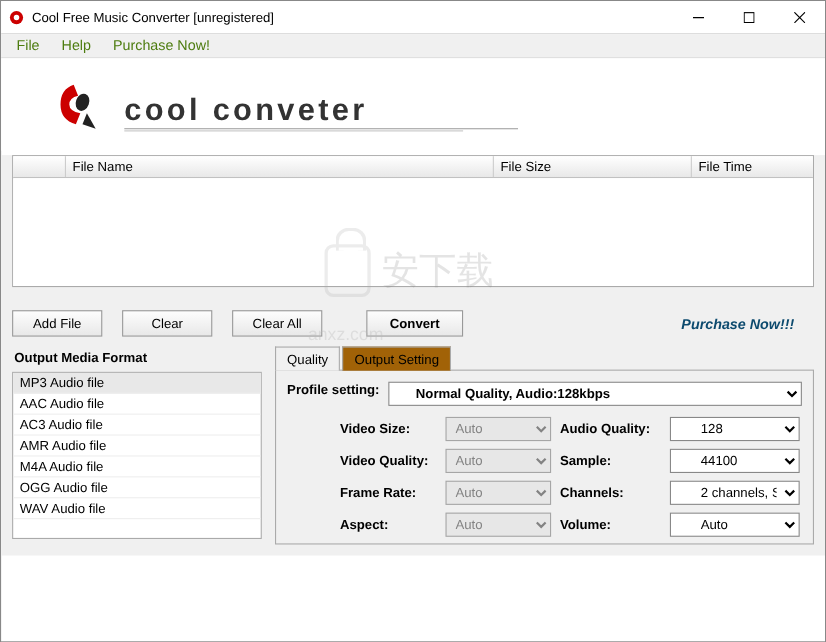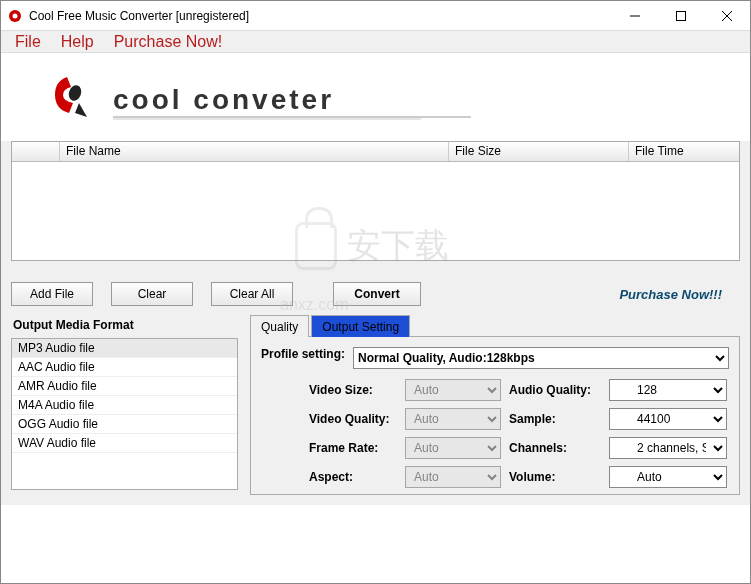--- a/index.html
+++ b/index.html
@@ -4,21 +4,21 @@
 <style>
 * { box-sizing: border-box; margin: 0; padding: 0; }
 body { font-family: "Segoe UI", Tahoma, sans-serif; font-size: 12px; background: #fff; width: 751px; height: 584px; overflow: hidden; border: 1px solid #888; }
 .titlebar { display: flex; align-items: center; height: 30px; background: #fff; border-bottom: 1px solid #ddd; padding-left: 6px; }
 .titlebar-icon { width: 16px; height: 16px; margin-right: 6px; }
 .titlebar-text { flex: 1; font-size: 12px; color: #000; }
 .titlebar-controls { display: flex; }
 .titlebar-btn { width: 46px; height: 30px; display: flex; align-items: center; justify-content: center; font-size: 13px; color: #000; cursor: default; }
 
 .menubar { display: flex; height: 22px; padding-left: 4px; background: #f0f0f0; border-bottom: 1px solid #ddd; }
-.menu-item { padding: 2px 10px; font-size: 16px; color: #b91c1c; cursor: default; }
+.menu-item { padding: 2px 10px; font-size: 13px; color: #4d7c0f; cursor: default; }
 
 .logo-area { padding: 18px 30px 14px 40px; background: #fff; }
 .logo-svg { display: block; }
 
 .content { background: #f0f0f0; padding: 0 10px; }
 
 .file-table { border: 1px solid #aaa; background: #fff; margin-top: 4px; }
 .file-table-header { display: flex; background: linear-gradient(#fff, #e8e8e8); border-bottom: 1px solid #bbb; height: 20px; }
 .file-col { border-right: 1px solid #ccc; padding: 2px 6px; font-size: 12px; }
 .file-col.idx { width: 48px; }
@@ -34,27 +34,27 @@
 
 .lower-area { display: flex; gap: 12px; padding-bottom: 10px; }
 .left-panel { width: 256px; }
 .panel-title { font-weight: bold; font-size: 12px; padding: 4px 2px 6px 2px; }
 .format-list { border: 1px solid #aaa; background: #fff; height: 152px; }
 .format-item { padding: 2px 6px; font-size: 12px; border-bottom: 1px solid #eee; cursor: default; }
 .format-item.selected { background: #e8e8e8; }
 
 .right-panel { flex: 1; }
 .tabs { display: flex; }
-.tab { padding: 4px 10px 3px 10px; border: 1px solid #aaa; border-bottom: none; background: #1d4ed8; font-size: 12px; margin-right: 2px; cursor: default; position: relative; top: 1px; }
+.tab { padding: 4px 10px 3px 10px; border: 1px solid #aaa; border-bottom: none; background: #a16207; font-size: 12px; margin-right: 2px; cursor: default; position: relative; top: 1px; }
 .tab.active { background: #f0f0f0; z-index: 2; }
 .tab-content { border: 1px solid #aaa; background: #f0f0f0; padding: 10px 10px 6px 10px; }
 
 .profile-row { display: flex; margin-bottom: 10px; }
 .profile-label { width: 92px; font-weight: bold; font-size: 12px; }
-.profile-select { flex: 1; height: 22px; font-weight: bold; font-size: 12px; background: #fff; border: 1px solid #888; padding: 0 0; }
+.profile-select { flex: 1; height: 22px; font-weight: bold; font-size: 12px; background: #fff; border: 1px solid #888; padding: 0 20px; }
 
 .settings-grid { display: grid; grid-template-columns: 92px 100px 96px 120px; row-gap: 7px; column-gap: 4px; align-items: center; margin-left: 48px; }
 .setting-label { font-weight: bold; font-size: 12px; }
 .setting-select { height: 22px; font-size: 12px; border: 1px solid #888; padding: 0 4px; width: 96px; }
 .setting-select.disabled { background: #e4e4e4; color: #555; }
 .setting-select.enabled { background: #fff; padding-left: 23px; }
 .setting-select.wide { width: 118px; }
 
 .watermark { position: absolute; left: 260px; top: 222px; pointer-events: none; opacity: 0.22; font-size: 34px; color: #888; display: flex; align-items: center; gap: 10px; font-family: "Microsoft YaHei", sans-serif; margin-left: 35px; }
 .watermark-lock { width: 42px; height: 48px; border: 3px solid #aaa; border-radius: 8px; position: relative; }
@@ -130,20 +130,21 @@
     <div class="btn convert">Convert</div>
     <div class="purchase-now">Purchase Now!!!</div>
   </div>
 
   <div class="lower-area">
     <div class="left-panel">
       <div class="panel-title">Output Media Format</div>
       <div class="format-list">
         <div class="format-item selected">MP3 Audio file</div>
         <div class="format-item">AAC Audio file</div>
+        <div class="format-item">AC3 Audio file</div>
         <div class="format-item">AMR Audio file</div>
         <div class="format-item">M4A Audio file</div>
         <div class="format-item">OGG Audio file</div>
         <div class="format-item">WAV Audio file</div>
       </div>
     </div>
 
     <div class="right-panel">
       <div class="tabs">
         <div class="tab active">Quality</div>

